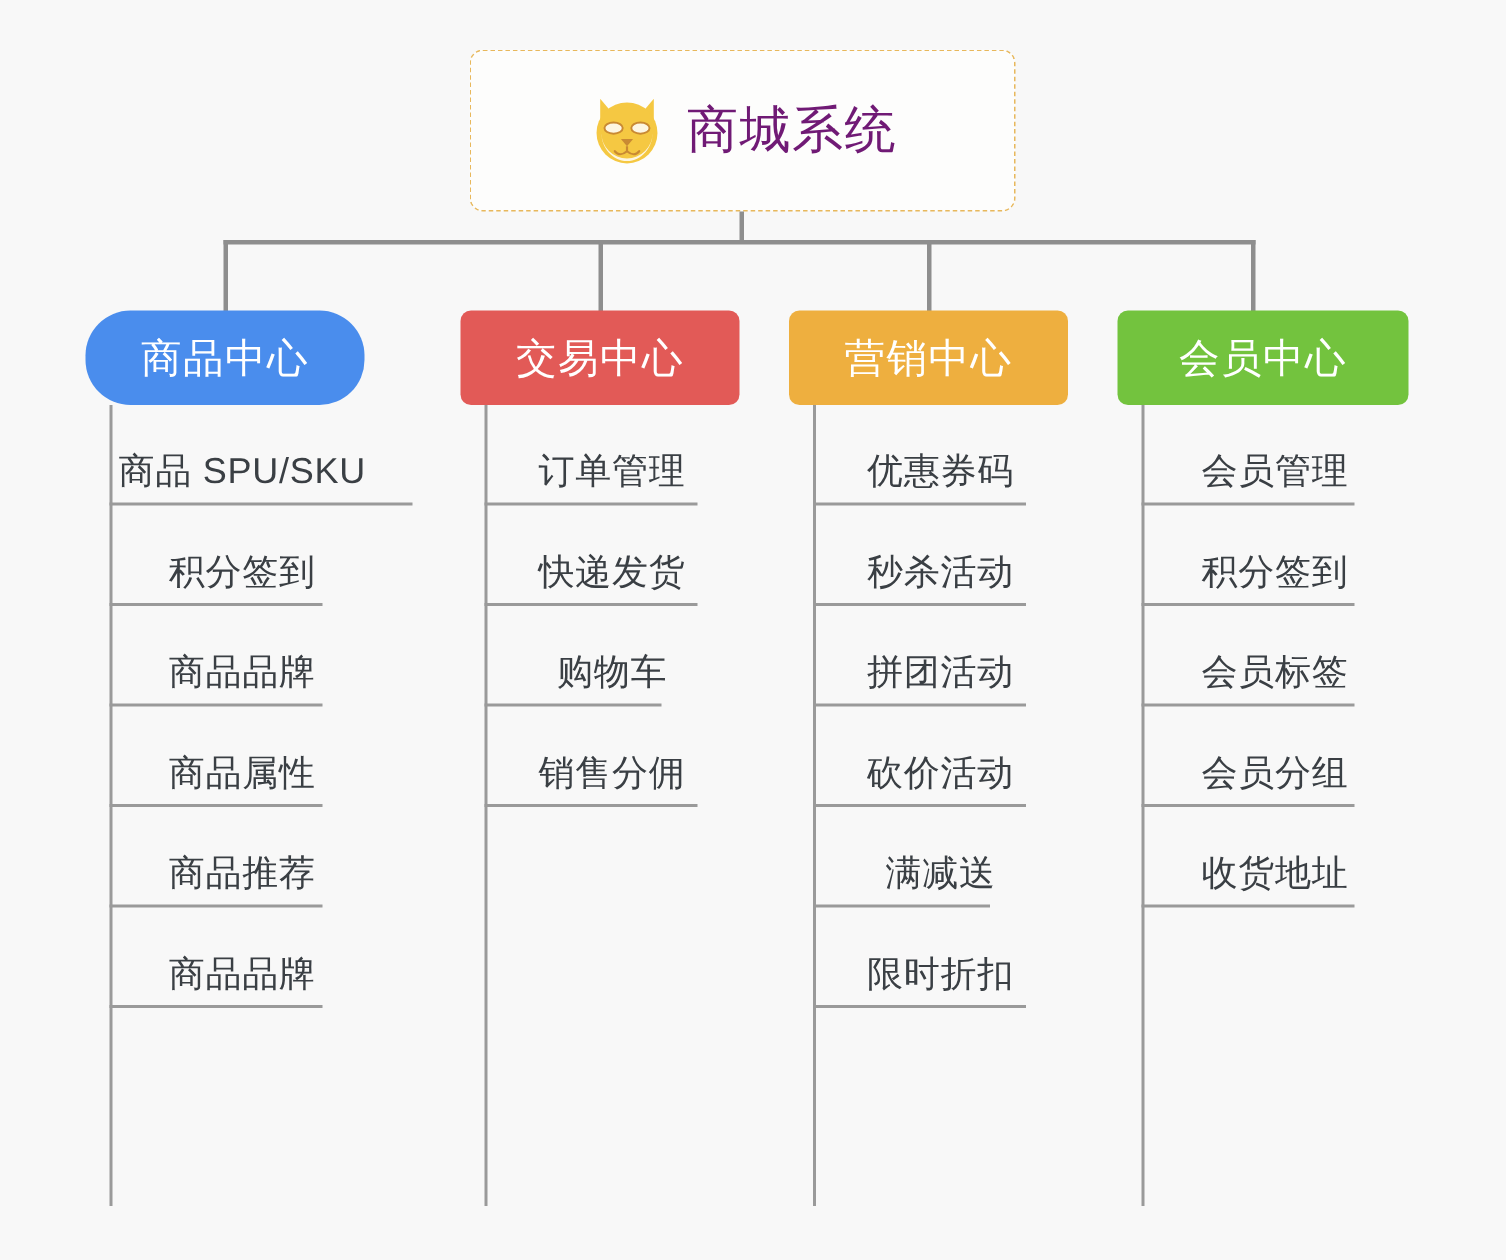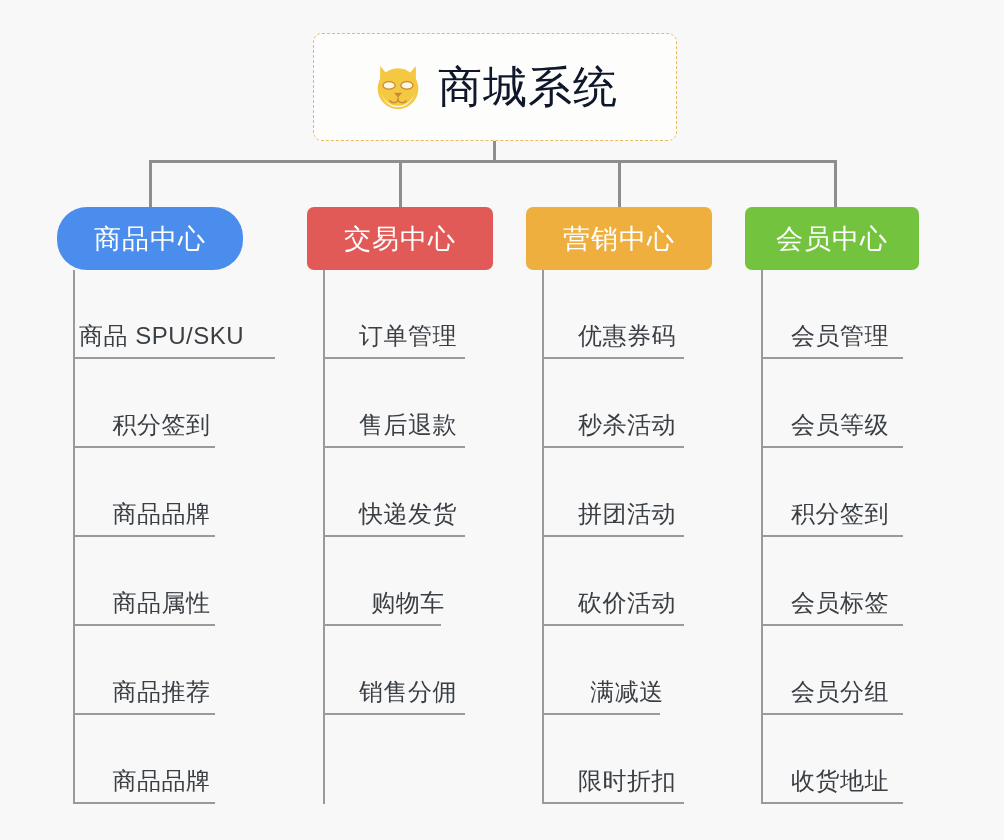--- a/index.html
+++ b/index.html
@@ -30,22 +30,22 @@
     box-sizing: border-box;
     background: #fdfdfc;
     border: 1px dashed #e8b85c;
     border-radius: 9px;
     display: flex;
     align-items: center;
     justify-content: center;
     gap: 14px;
   }
   #root-title {
-    color: #0f172a;
-    font-size: 44px;
+    color: #701a75;
+    font-size: 34px;
     line-height: 1;
     letter-spacing: 1px;
     white-space: nowrap;
   }
   .shiba {
     width: 52px;
     height: 52px;
     flex: 0 0 52px;
     display: block;
   }
@@ -83,21 +83,21 @@
     width: 2px;
     background: #9a9a9a;
   }
   .items {
     position: relative;
     margin-top: 0;
     padding-left: 16px;
   }
   .item {
     position: relative;
-    height: 89px;
+    height: 67px;
     display: flex;
     align-items: flex-end;
     justify-content: flex-start;
     box-sizing: border-box;
   }
   .item-inner {
     position: relative;
     display: block;
     padding: 0 0 7px 0;
     width: 100%;
@@ -120,21 +120,21 @@
   }
 
   
   #col-0 { left: 57px; }
   #col-0 .cat-box { width: 186px; border-radius: 30px; }
   #col-1 { left: 307px; }
   #col-1 .cat-box { width: 186px; }
   #col-2 { left: 526px; }
   #col-2 .cat-box { width: 186px; font-family: Liberation Mono, monospace; }
   #col-3 { left: 745px; }
-  #col-3 .cat-box { width: 174px; }
+  #col-3 .cat-box { width: 194px; }
 </style>
 </head>
 <body>
 
 <div id="stage">
 
   <div id="root-card">
     <svg class="shiba" viewBox="0 0 64 64" aria-hidden="true">
       <path d="M10 6 L10 26 L22 20 Z" fill="#f5c842"></path>
       <path d="M54 6 L54 26 L42 20 Z" fill="#f5c842"></path>
@@ -212,26 +212,20 @@
     <div class="spine" style="height:534px;"></div>
     <div class="items">
       <div class="item">
           <div class="item-inner">
         <span class="item-label">订单管理</span>
         <span class="item-rule" style="width:142px;"></span>
           </div>
         </div>
       <div class="item">
           <div class="item-inner">
-        <span class="item-label">售后退款</span>
-        <span class="item-rule" style="width:142px;"></span>
-          </div>
-        </div>
-      <div class="item">
-          <div class="item-inner">
         <span class="item-label">快递发货</span>
         <span class="item-rule" style="width:142px;"></span>
           </div>
         </div>
       <div class="item">
           <div class="item-inner">
         <span class="item-label">购物车</span>
         <span class="item-rule" style="width:118px;"></span>
           </div>
         </div>
@@ -296,26 +290,20 @@
     <div class="spine" style="height:534px;"></div>
     <div class="items">
       <div class="item">
           <div class="item-inner">
         <span class="item-label">会员管理</span>
         <span class="item-rule" style="width:142px;"></span>
           </div>
         </div>
       <div class="item">
           <div class="item-inner">
-        <span class="item-label">会员等级</span>
-        <span class="item-rule" style="width:142px;"></span>
-          </div>
-        </div>
-      <div class="item">
-          <div class="item-inner">
         <span class="item-label">积分签到</span>
         <span class="item-rule" style="width:142px;"></span>
           </div>
         </div>
       <div class="item">
           <div class="item-inner">
         <span class="item-label">会员标签</span>
         <span class="item-rule" style="width:142px;"></span>
           </div>
         </div>

